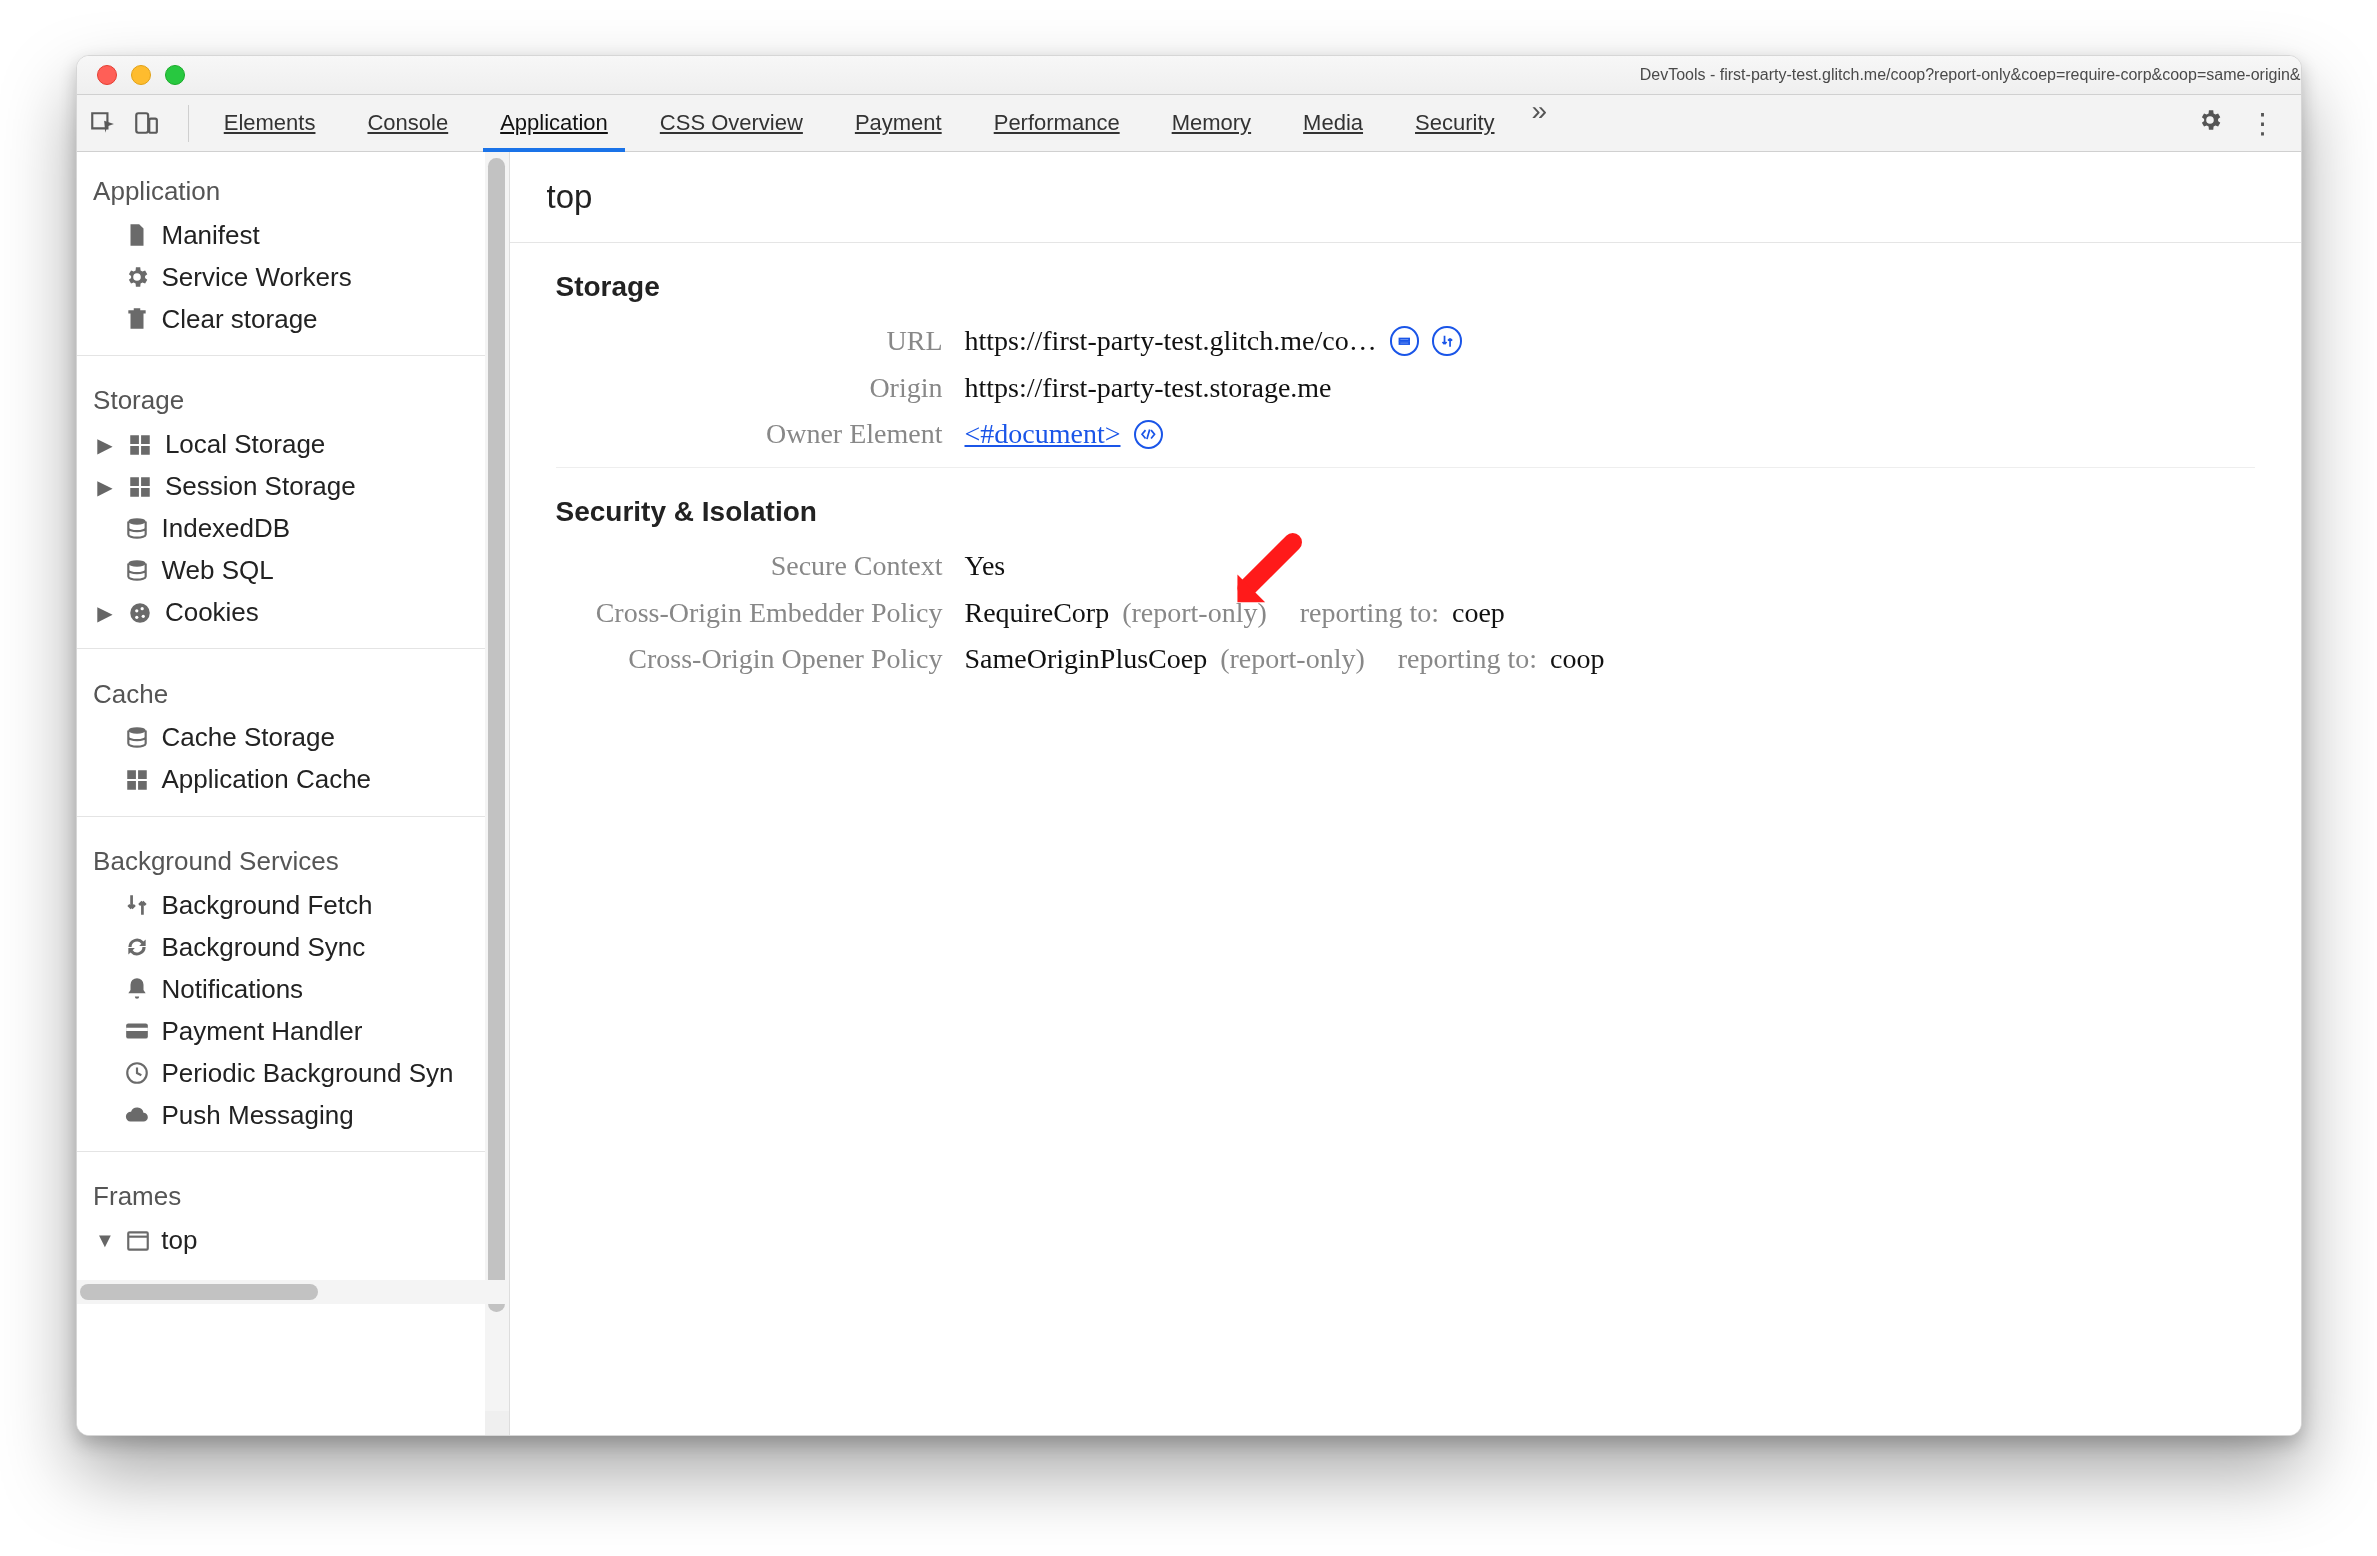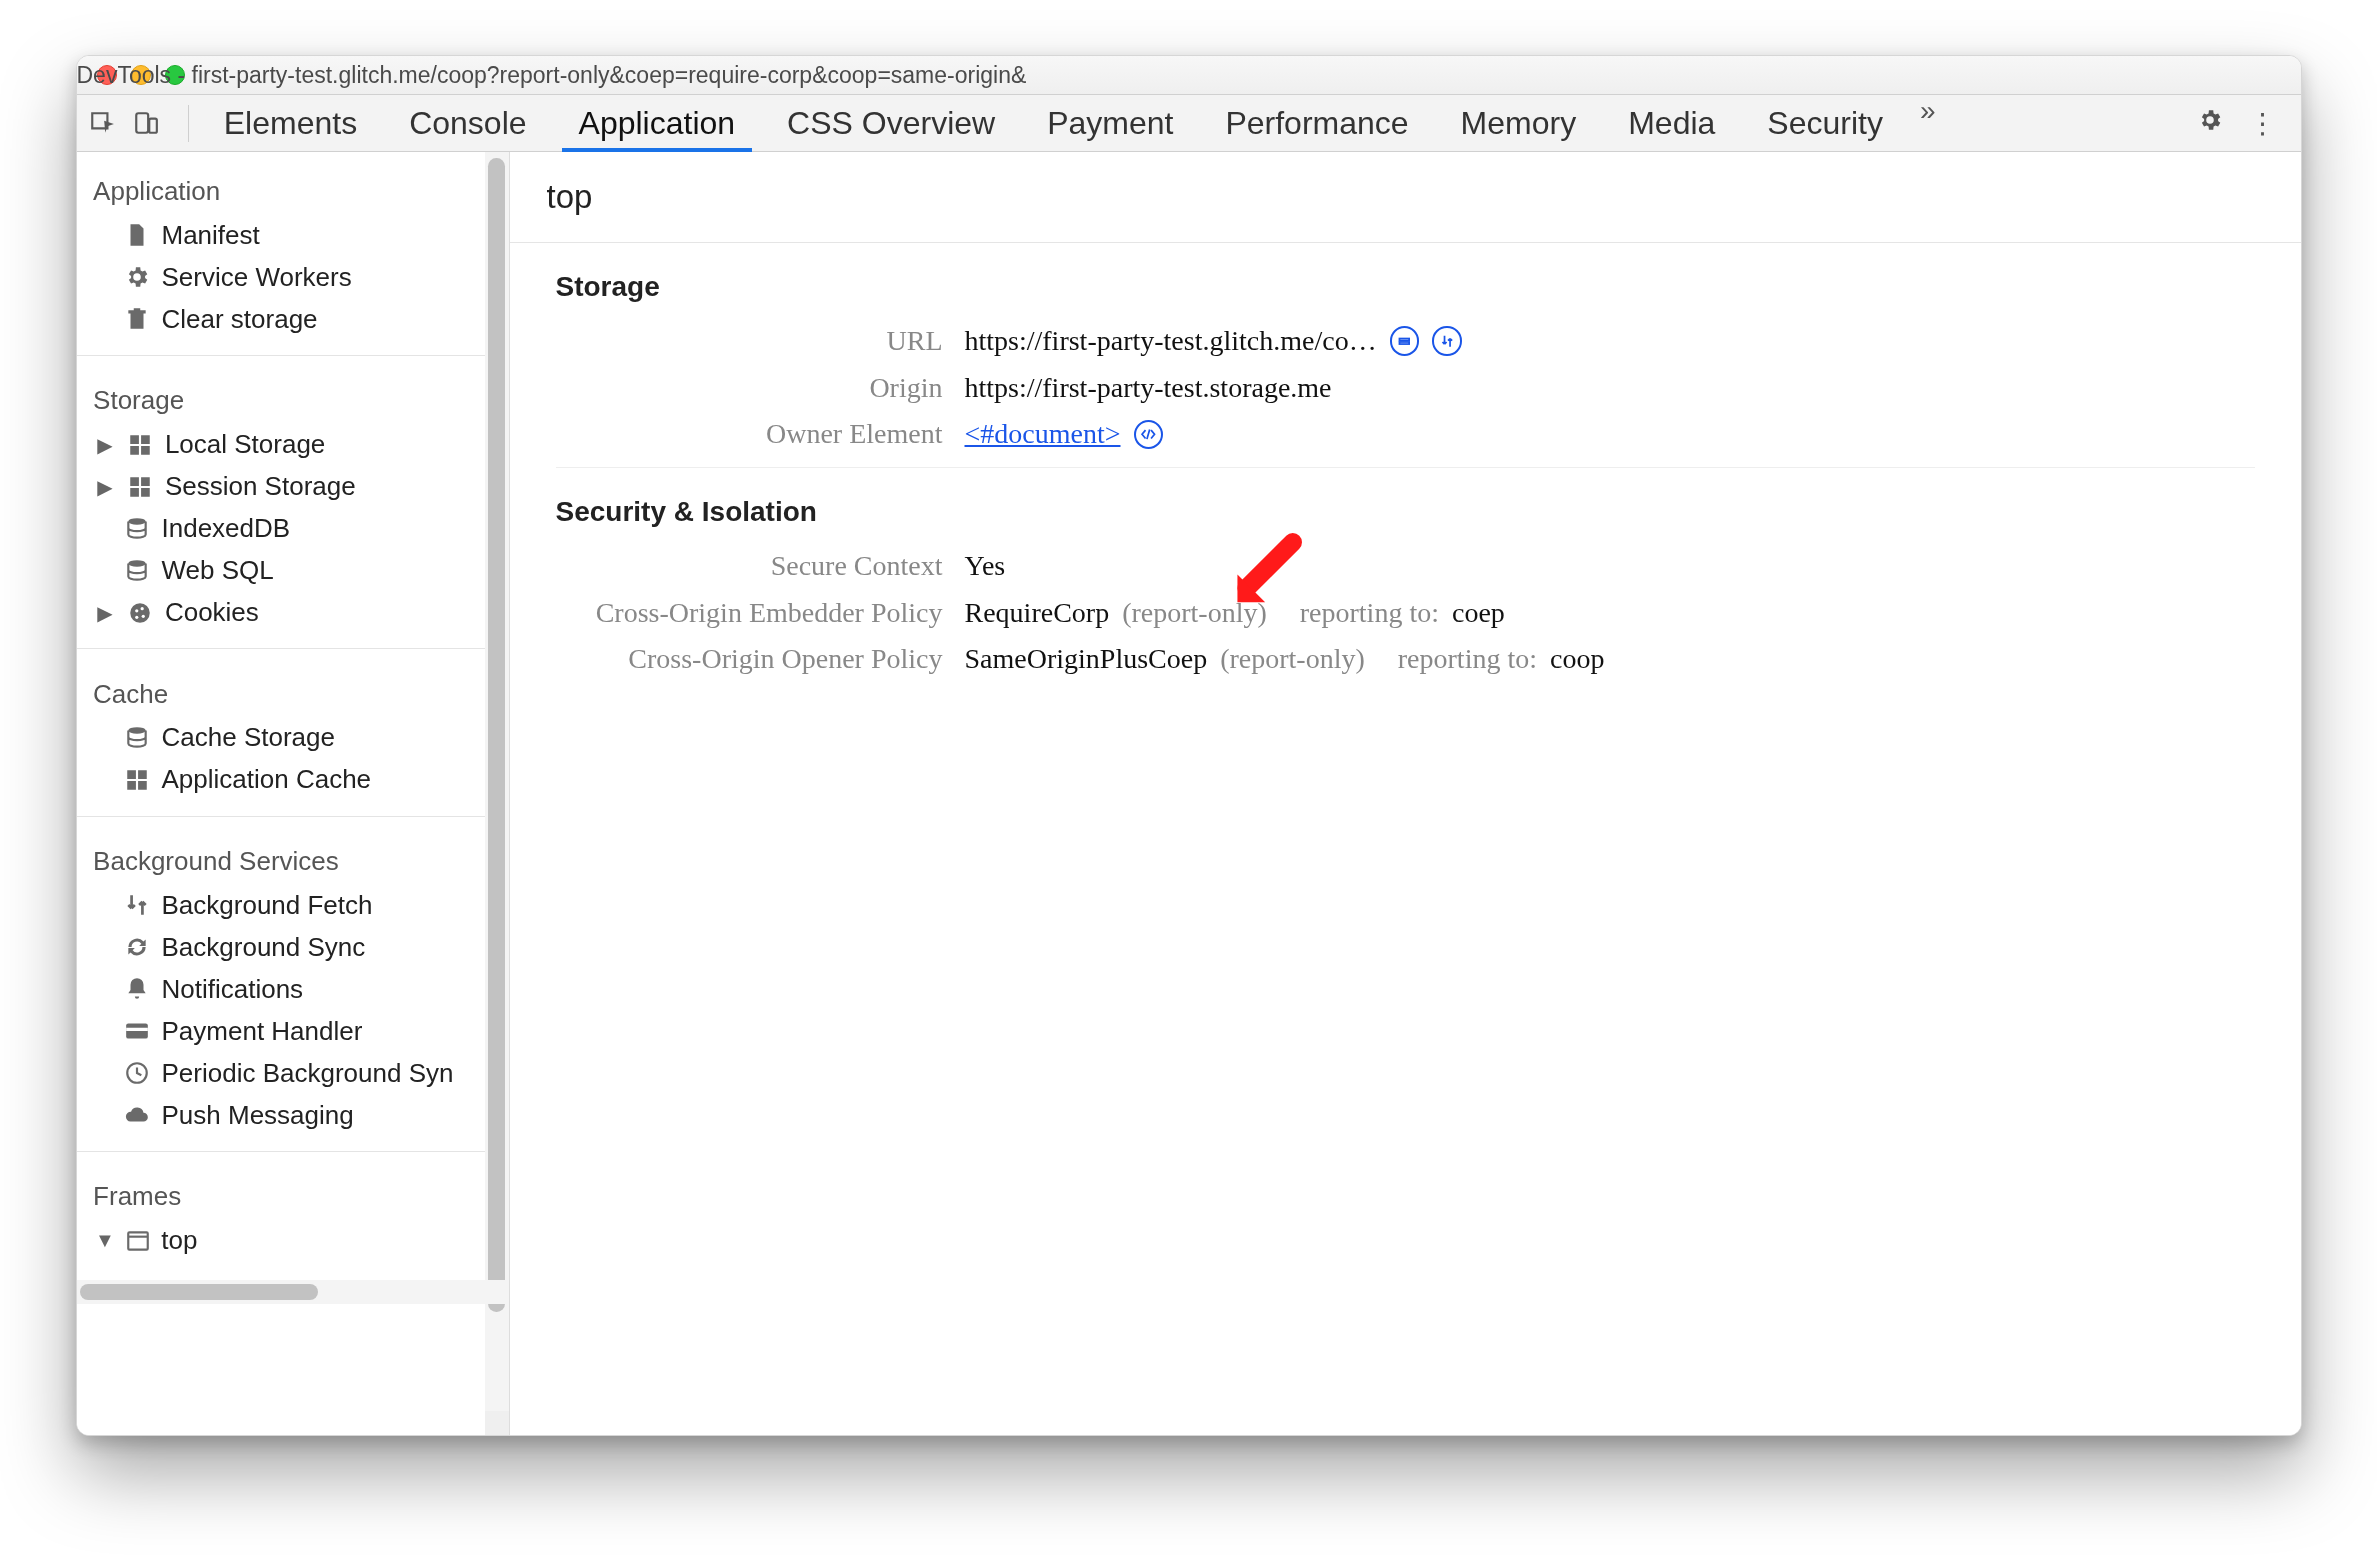--- a/index.html
+++ b/index.html
@@ -26,38 +26,38 @@
     display: flex;
     align-items: center;
     position: relative;
   }
   .traffic-lights { display: flex; gap: 14px; margin-left: 20px; }
   .tl { width: 20px; height: 20px; border-radius: 50%; }
   .tl.red { background:#ff5f57; border:0.9px solid #e33e32;}
   .tl.yellow { background:#febc2e; border:0.9px solid #e1a116;}
   .tl.green { background:#28c840; border:0.9px solid #1aab29;}
   .title-text {
-    position:absolute; left:0; right:0; text-align:left;
-    font-size: 23px; color:#4a4a4a;
+    position:absolute; left:0; right:0; text-align:right;
+    font-size: 16px; color:#4a4a4a;
     pointer-events:none;
   }
 
   
   .tabbar {
     height: 57px;
     background: #f3f3f3;
     border-bottom: 0.9px solid #d0d0d0;
     display:flex;
     align-items:center;
     padding: 0 11px;
   }
   .tabbar .left-icons { display:flex; gap:16.6px; align-items:center; margin-right: 18.4px;}
   .tabbar .divider { width:0.9px; height:37px; background:#cfcfcf; margin:0 9.2px;}
   .tabs { display:flex; align-items: stretch; height:100%; }
-  .tab { padding: 0 26px; display:flex; align-items:center; font-size:32px; color:#333; cursor:pointer; position:relative;}
+  .tab { padding: 0 26px; display:flex; align-items:center; font-size:22px; color:#333; cursor:pointer; position:relative;text-decoration:underline;}
   .tab.active { color:#111;}
   .tab.active::after {
     content:""; position:absolute; bottom:-0.9px; left:9.2px; right:9.2px; height:3.7px; background:#1a73e8;
   }
   .more-chevrons{ margin-left:11px; color:#555; font-size:28px;}
   .tabbar .spacer{flex:1;}
   .gear,.vdots{ color:#555; font-size:28px; padding:0 13px; cursor:pointer;}
 
   
   .body {

